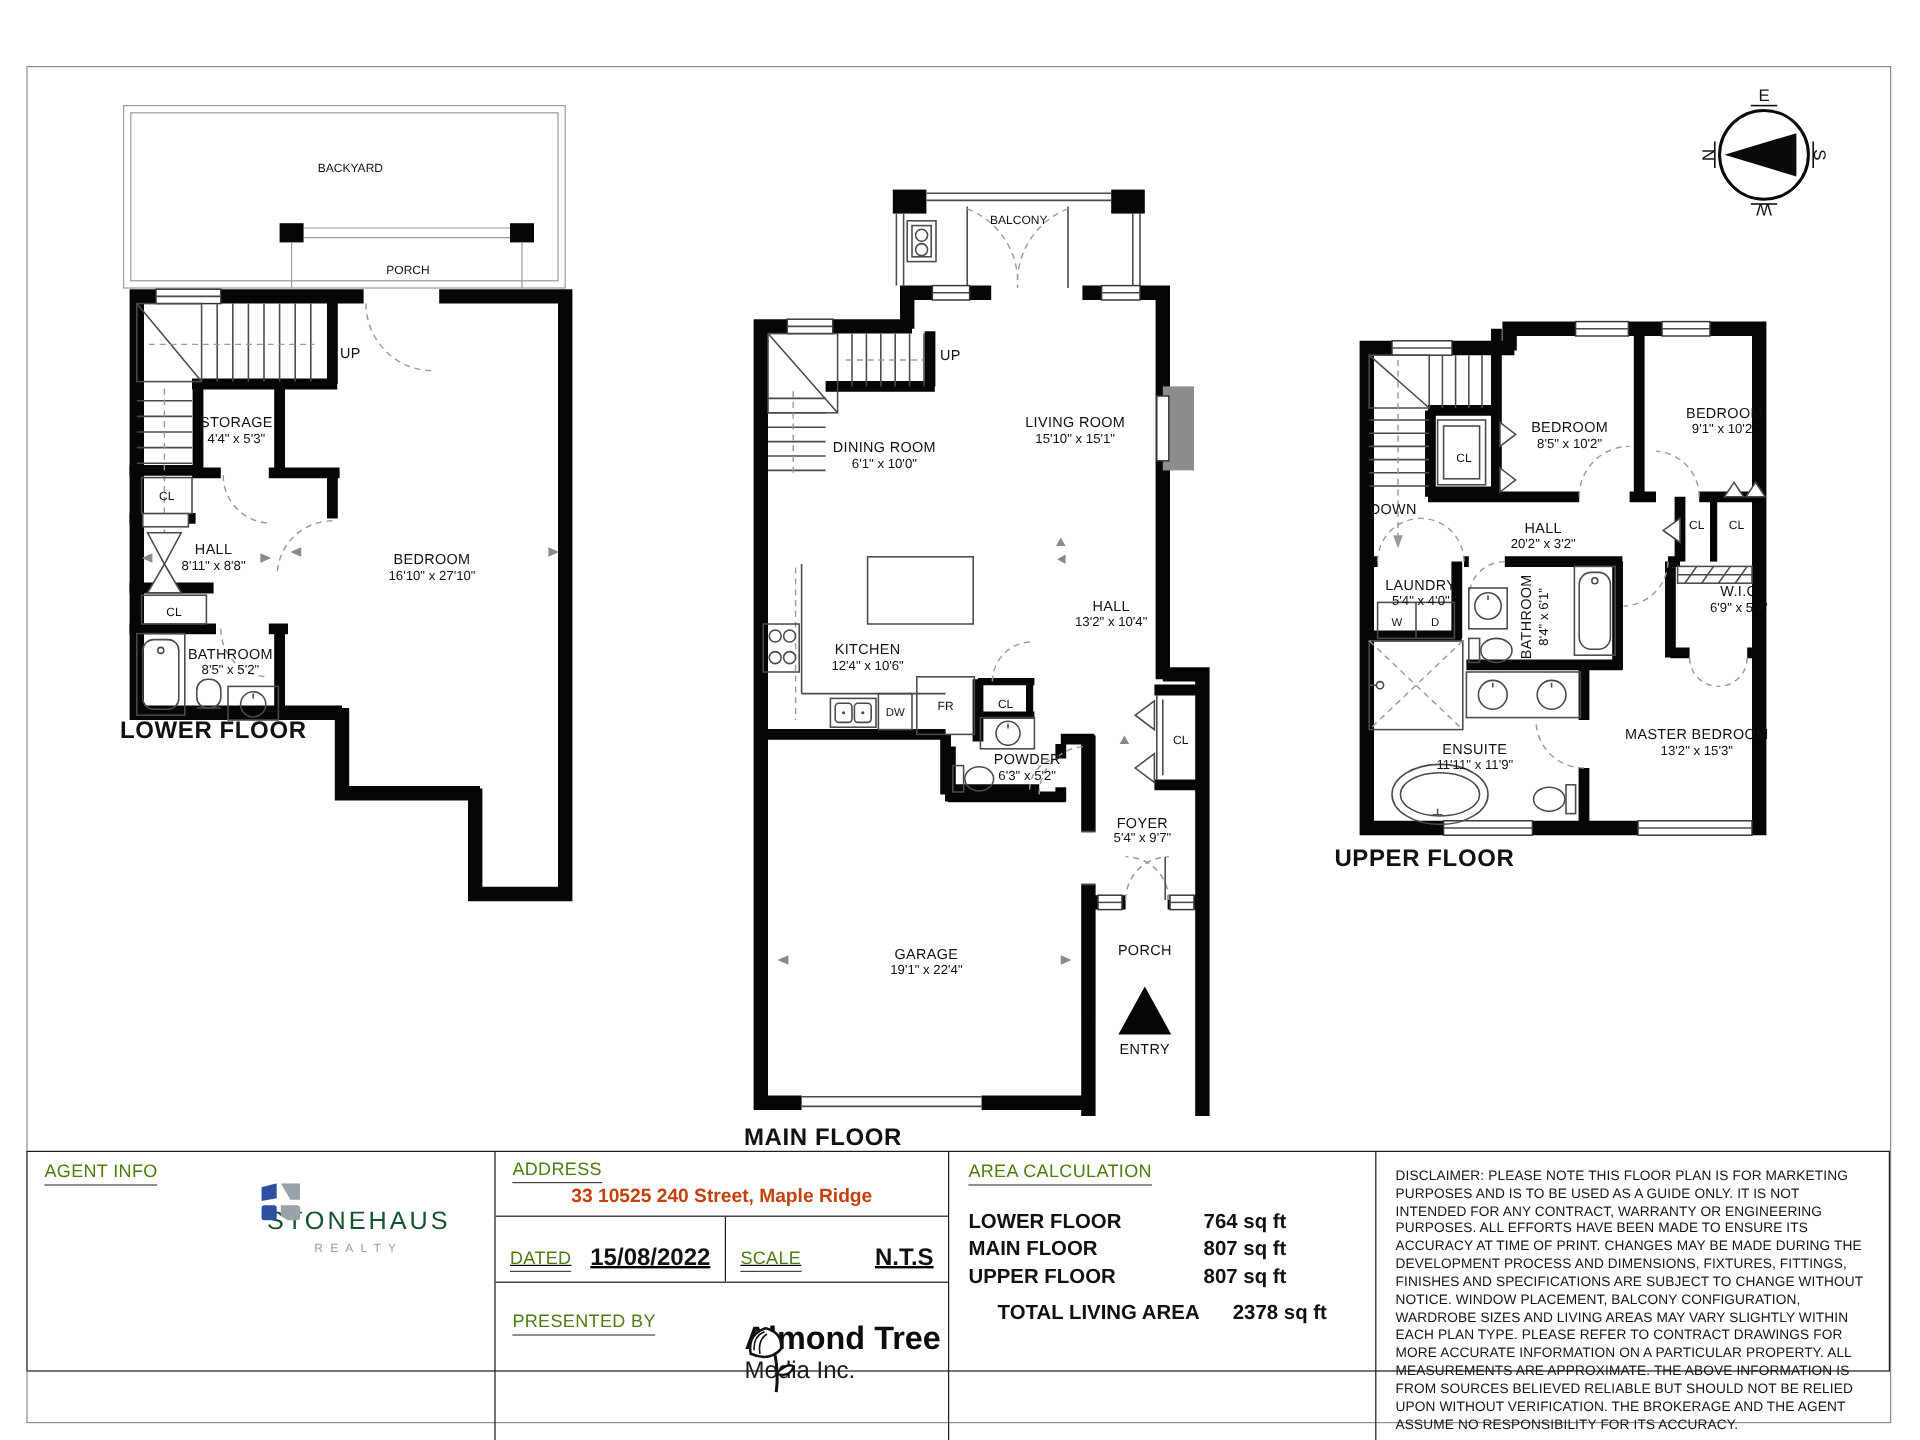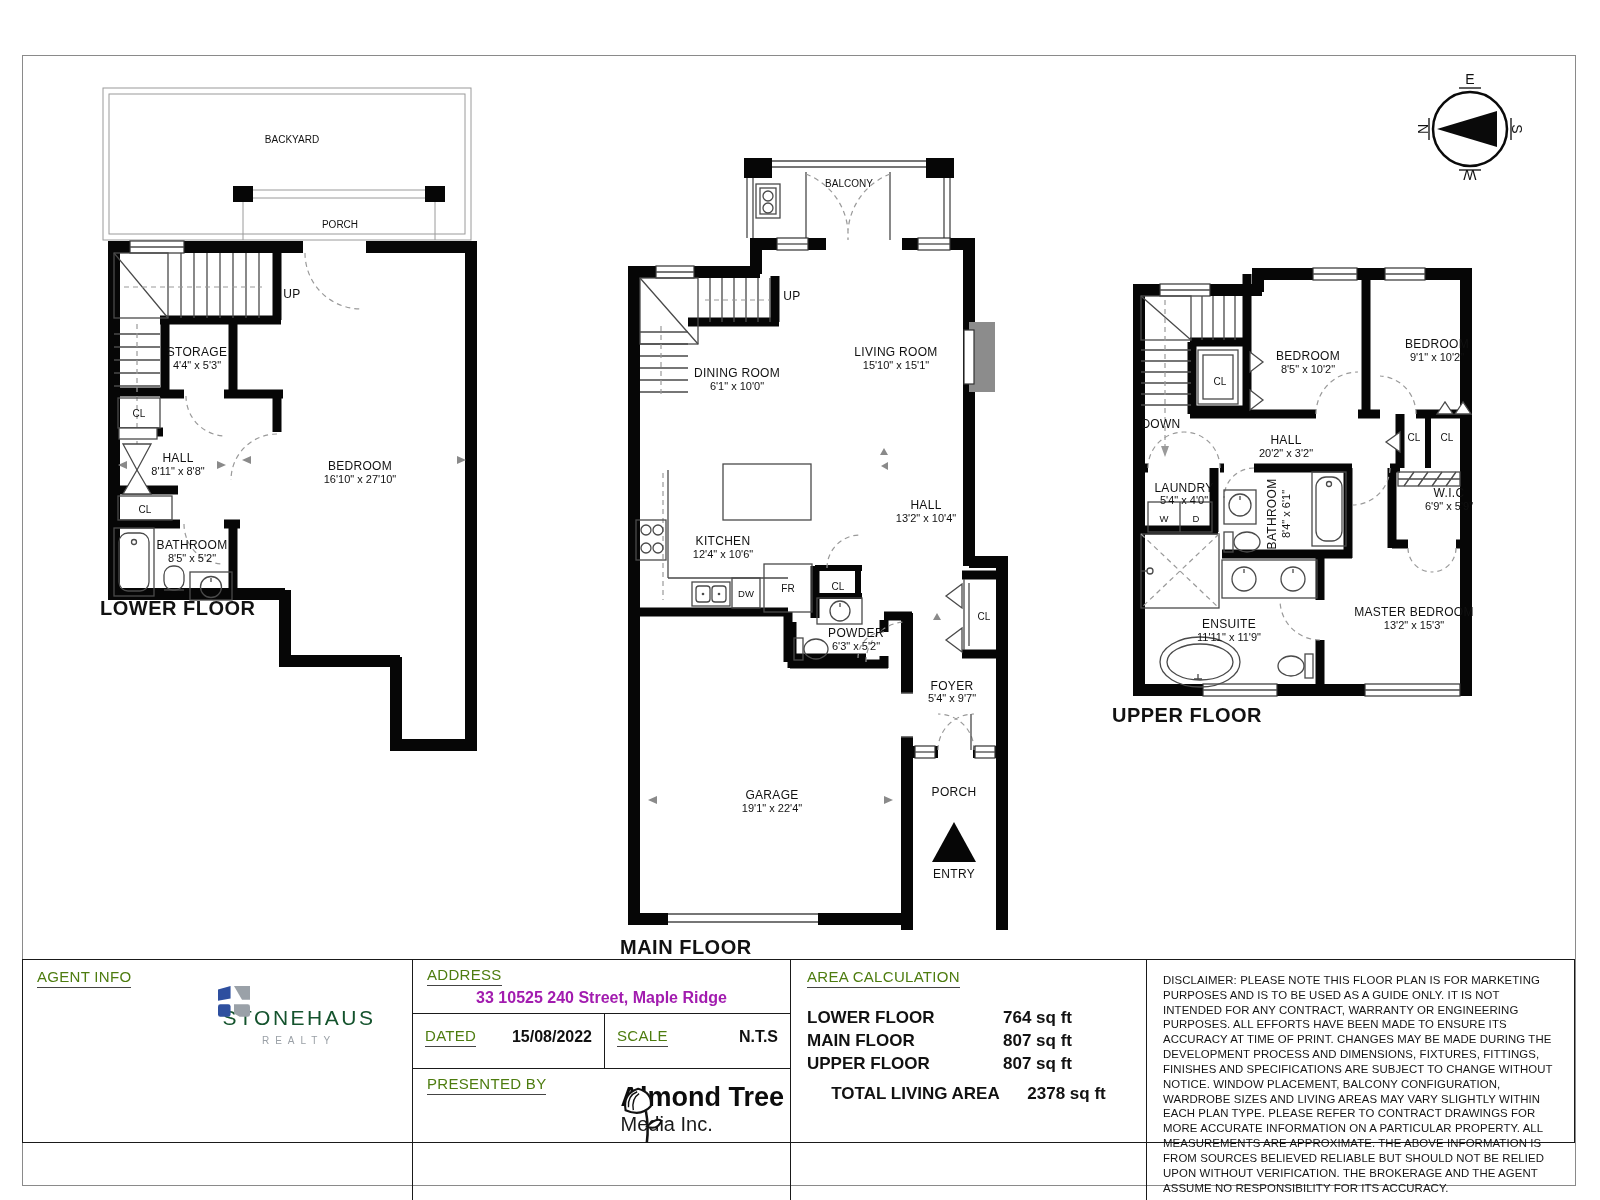--- a/index.html
+++ b/index.html
@@ -26,26 +26,26 @@
   #footer{position:absolute;left:22px;top:959px;width:1553px;height:184px;border:1.5px solid #1a1a1a;box-sizing:border-box;display:grid;grid-template-columns:390px 378px 356px 1fr;background:#fff;}
   .fcell{border-right:1.5px solid #1a1a1a;position:relative;box-sizing:border-box;}
   .fcell:last-child{border-right:none;}
   .hd{display:inline-block;font-size:15px;letter-spacing:.3px;border-bottom:1.5px solid #444;padding-bottom:2px;color:#4d7c0f;}
   #agent-cell{padding:8px 14px;}
   #agent-block{position:absolute;left:18px;top:52px;font-size:15px;font-weight:bold;line-height:1.32;color:#111;}
   #stonehaus{position:absolute;right:28px;top:26px;width:170px;text-align:center;}
   #stonehaus-name{font-size:21px;letter-spacing:2.5px;color:#14532d;margin-top:20px;}
   #stonehaus-tag{font-size:10px;letter-spacing:6px;color:#9aa0a6;margin-top:5px;}
   .midrow1{height:54px;border-bottom:1.5px solid #1a1a1a;box-sizing:border-box;padding:6px 14px;}
-  #address-value{text-align:center;font-size:16px;font-weight:bold;margin-top:3px;color:#a21caf;}
+  #address-value{text-align:center;font-size:16px;font-weight:bold;margin-top:3px;color:#c2410c;}
   .midrow2{height:55px;border-bottom:1.5px solid #1a1a1a;box-sizing:border-box;display:grid;grid-template-columns:191px 1fr;}
-  .dscell{display:flex;align-items:center;justify-content:space-between;padding:0 12px 8px 12px;box-sizing:border-box;}
+  .dscell{display:flex;align-items:flex-end;justify-content:space-between;padding:0 12px 8px 12px;box-sizing:border-box;text-decoration:underline;}
   .dscell + .dscell{border-left:1.5px solid #1a1a1a;}
-  .dsval{font-size:16px;font-weight:bold;color:#111;}
-  .midrow3{position:relative;height:73px;padding:6px 14px;box-sizing:border-box;}
+  .dsval{font-size:20px;font-weight:bold;color:#111;}
+  .midrow3{position:relative;height:73px;padding:6px 14px;box-sizing:border-box;margin-top:18px;}
   #media-logo{position:absolute;right:6px;bottom:6px;display:flex;align-items:center;gap:6px;}
   #media-text .mt1{font-size:27px;font-weight:bold;color:#0c0c0c;line-height:1;}
   #media-text .mt2{font-size:20px;color:#1a1a1a;margin-top:2px;}
   #area-cell{padding:8px 16px;}
   .arow{margin-top:3px;font-size:17px;font-weight:bold;color:#111;display:flex;}
   .arow .al{width:196px;}
   #area-rows{margin-top:20px;}
   #area-total{margin-top:10px;justify-content:center;}
   #disc-cell{padding:13px 16px;font-size:11.4px;line-height:1.3;color:#151515;letter-spacing:.1px;}
 </style>

